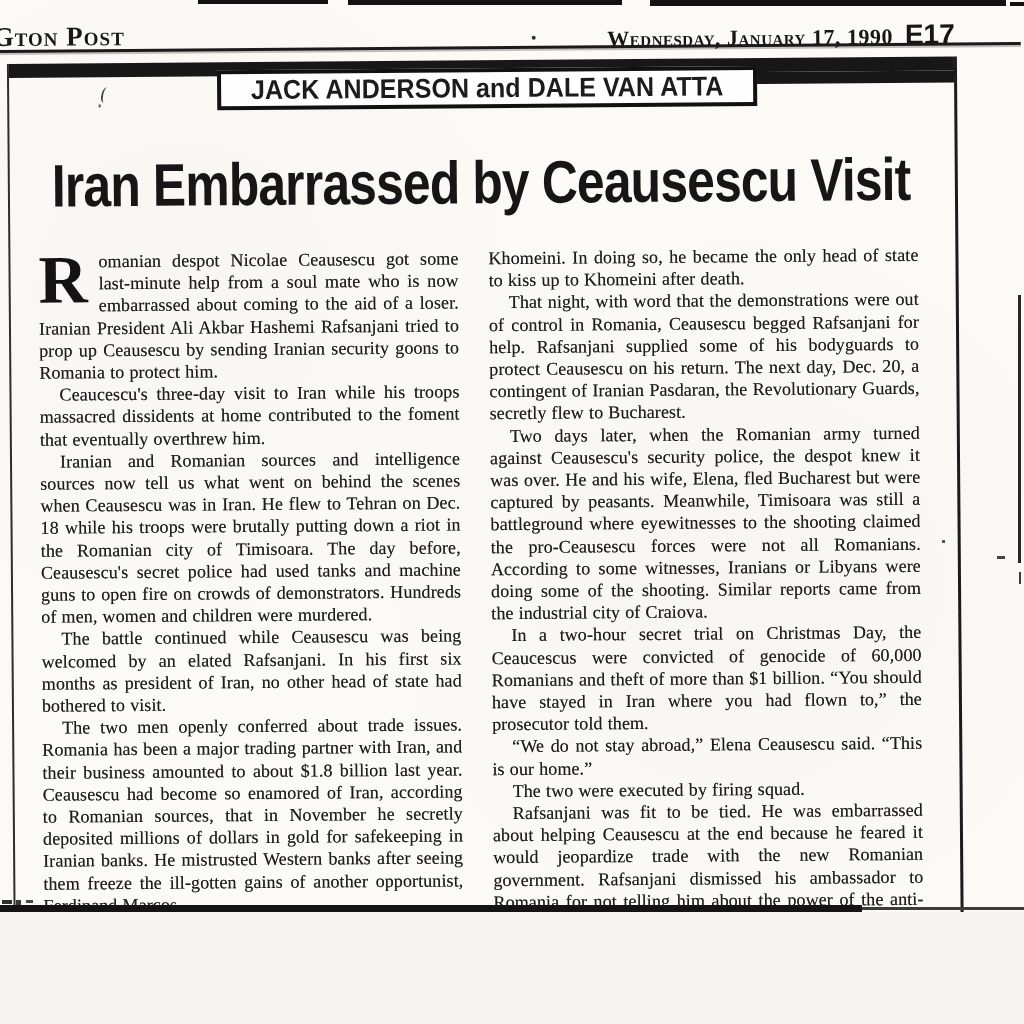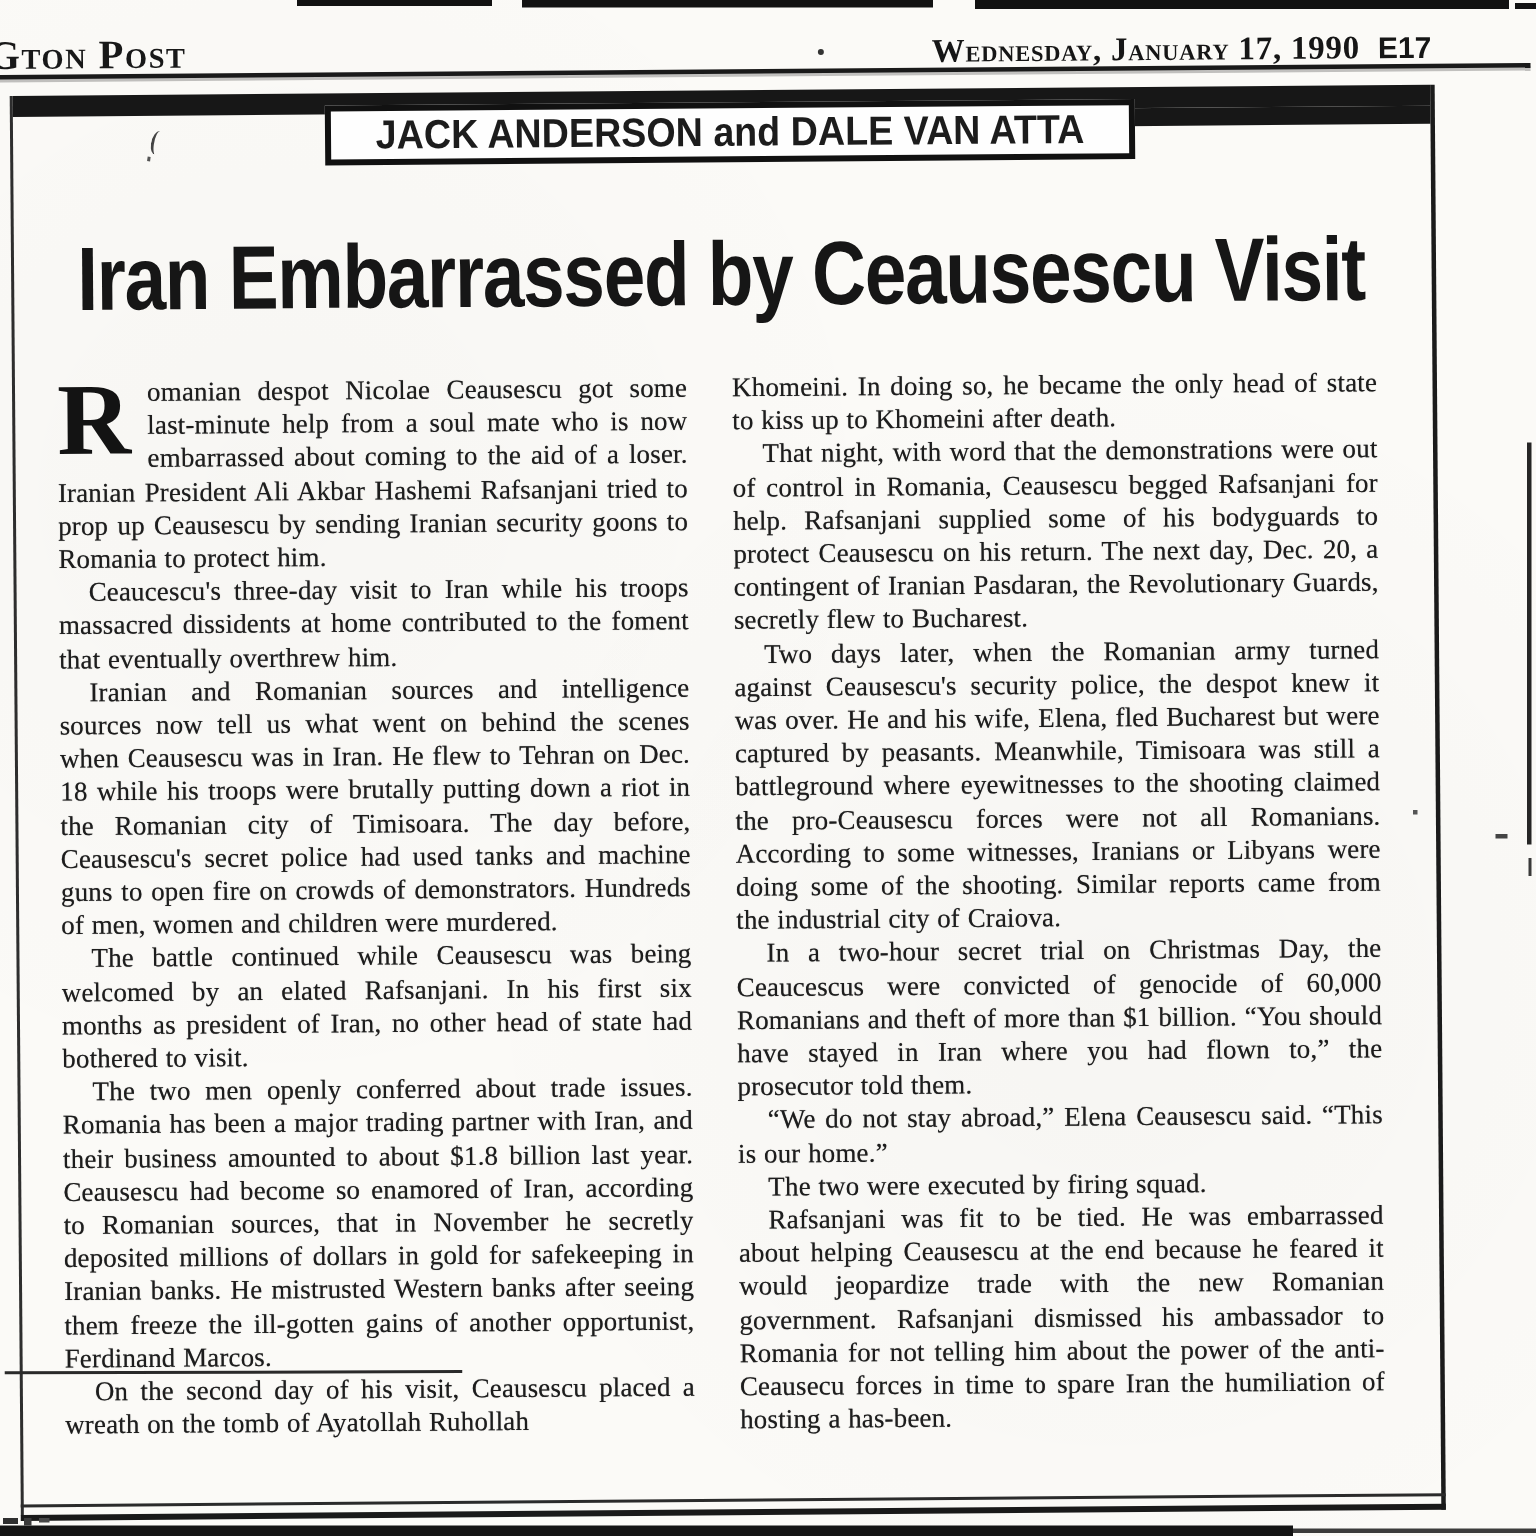--- a/index.html
+++ b/index.html
@@ -1,31 +1,31 @@
 <!DOCTYPE html>
 <html><head>
 <meta charset="utf-8">
 <style>
   html,body{margin:0;padding:0;}
   body{width:1024px;height:1024px;overflow:hidden;
        font-family:"Liberation Serif", serif;background:#f4f3ef;}
-  .page{position:relative;width:1024px;height:1024px;overflow:hidden;
+  .page{position:relative;width:1024px;height:912px;overflow:hidden;
         background:
           radial-gradient(circle at 18% 32%, rgba(0,0,0,0.015), transparent 40%),
           radial-gradient(circle at 72% 64%, rgba(0,0,0,0.02), transparent 45%),
           #fbfaf7;}
   .scan-rotate{position:absolute;inset:0;transform:rotate(-0.45deg);transform-origin:50% 50%;}
 
   
   .masthead{position:absolute;left:-4px;top:18px;font-weight:700;font-size:27px;
             font-variant:small-caps;letter-spacing:1px;color:#181818;}
   .dateline-row{position:absolute;top:22px;right:66px;display:flex;align-items:baseline;gap:12px;color:#161616;}
   .pre-dot{width:4px;height:4px;background:#333;border-radius:50%;align-self:center;margin-right:60px;}
   .dateline{font-variant:small-caps;font-weight:700;font-size:22px;letter-spacing:0.5px;}
-  .pagenum{font-family:"Liberation Sans", sans-serif;font-weight:700;font-size:20px;letter-spacing:0;}
+  .pagenum{font-family:"Liberation Sans", sans-serif;font-weight:700;font-size:28px;letter-spacing:0;}
   .header-rule{position:absolute;top:46px;left:0;width:1024px;height:3px;background:#1a1a1a;
                box-shadow:0 2px 0 rgba(20,20,20,0.25);}
 
   
   .article-box{position:absolute;left:10px;top:60px;width:950px;height:950px;
                border-left:2px solid #2e2e2e;border-right:3px solid #1b1b1b;box-sizing:border-box;}
   .top-bar{position:absolute;top:0;left:0;right:0;height:14px;background:#171717;}
   .top-bar-right{position:absolute;top:14px;left:742px;right:0;height:12px;background:#171717;}
   .bottom-rule-thin{position:absolute;bottom:9px;left:-2px;right:-3px;height:2px;background:#2b2b2b;}
   .bottom-rule-thick{position:absolute;bottom:0;left:-2px;right:-3px;height:4px;background:#191919;}

